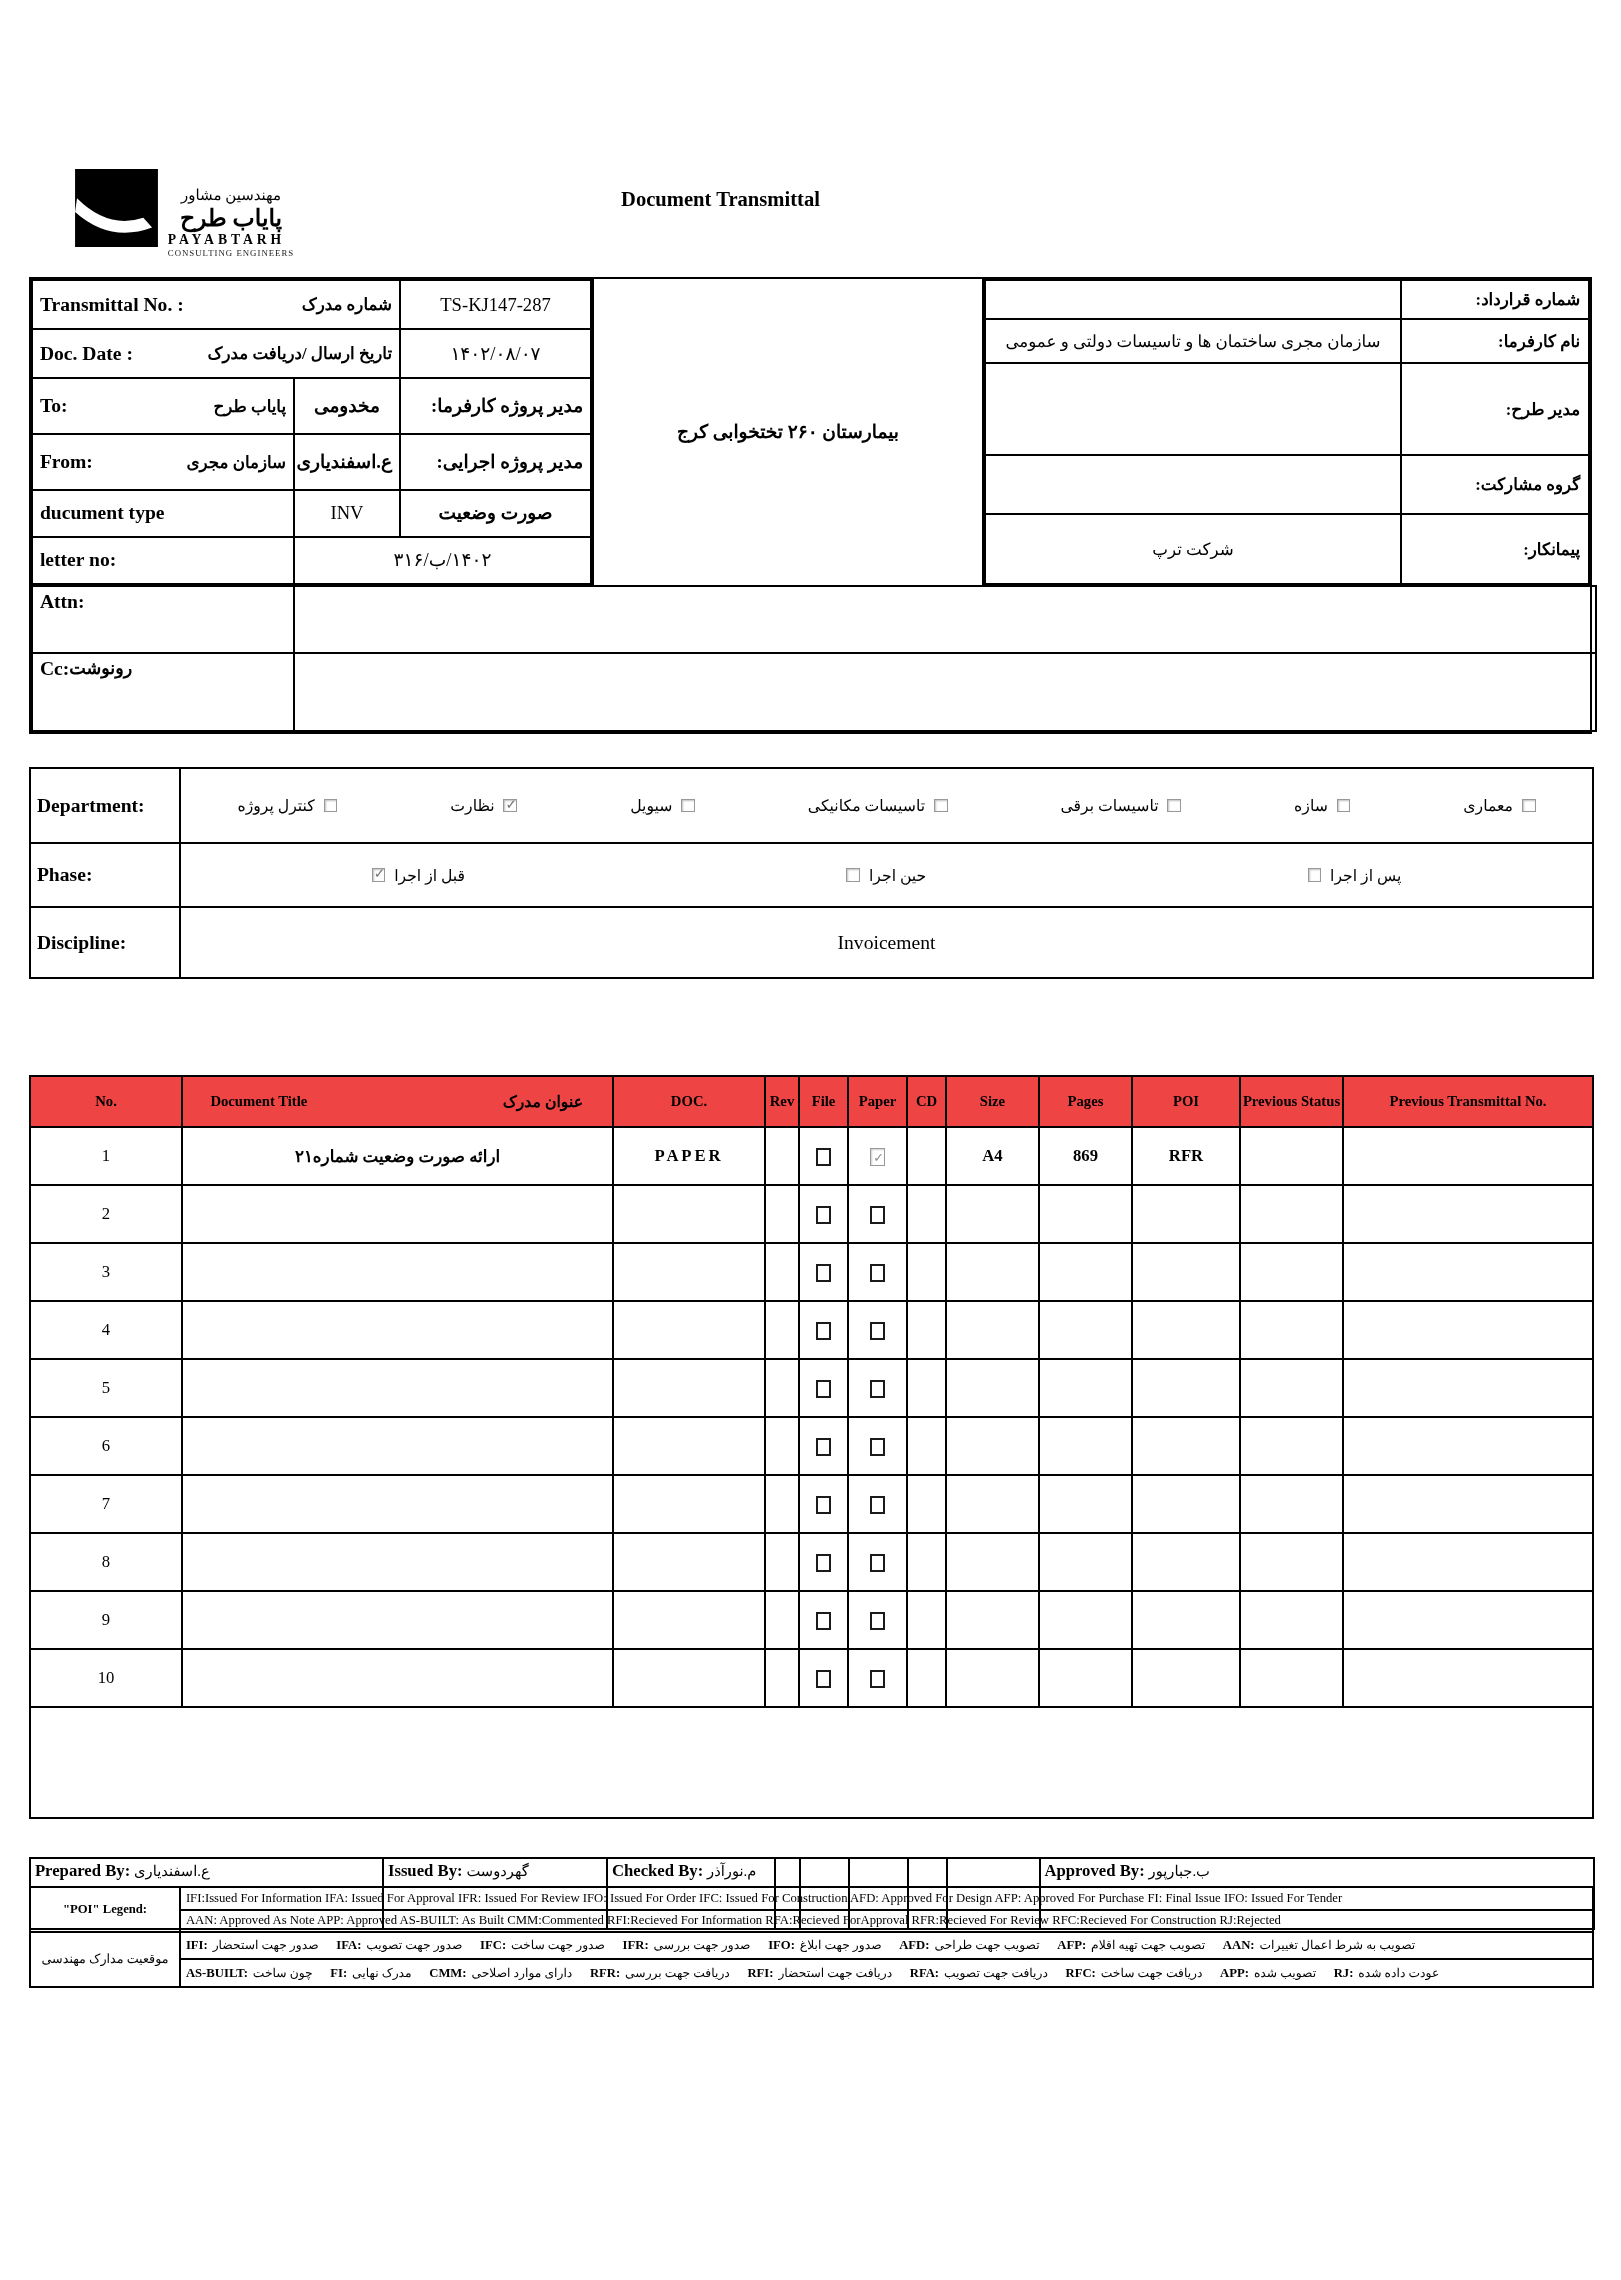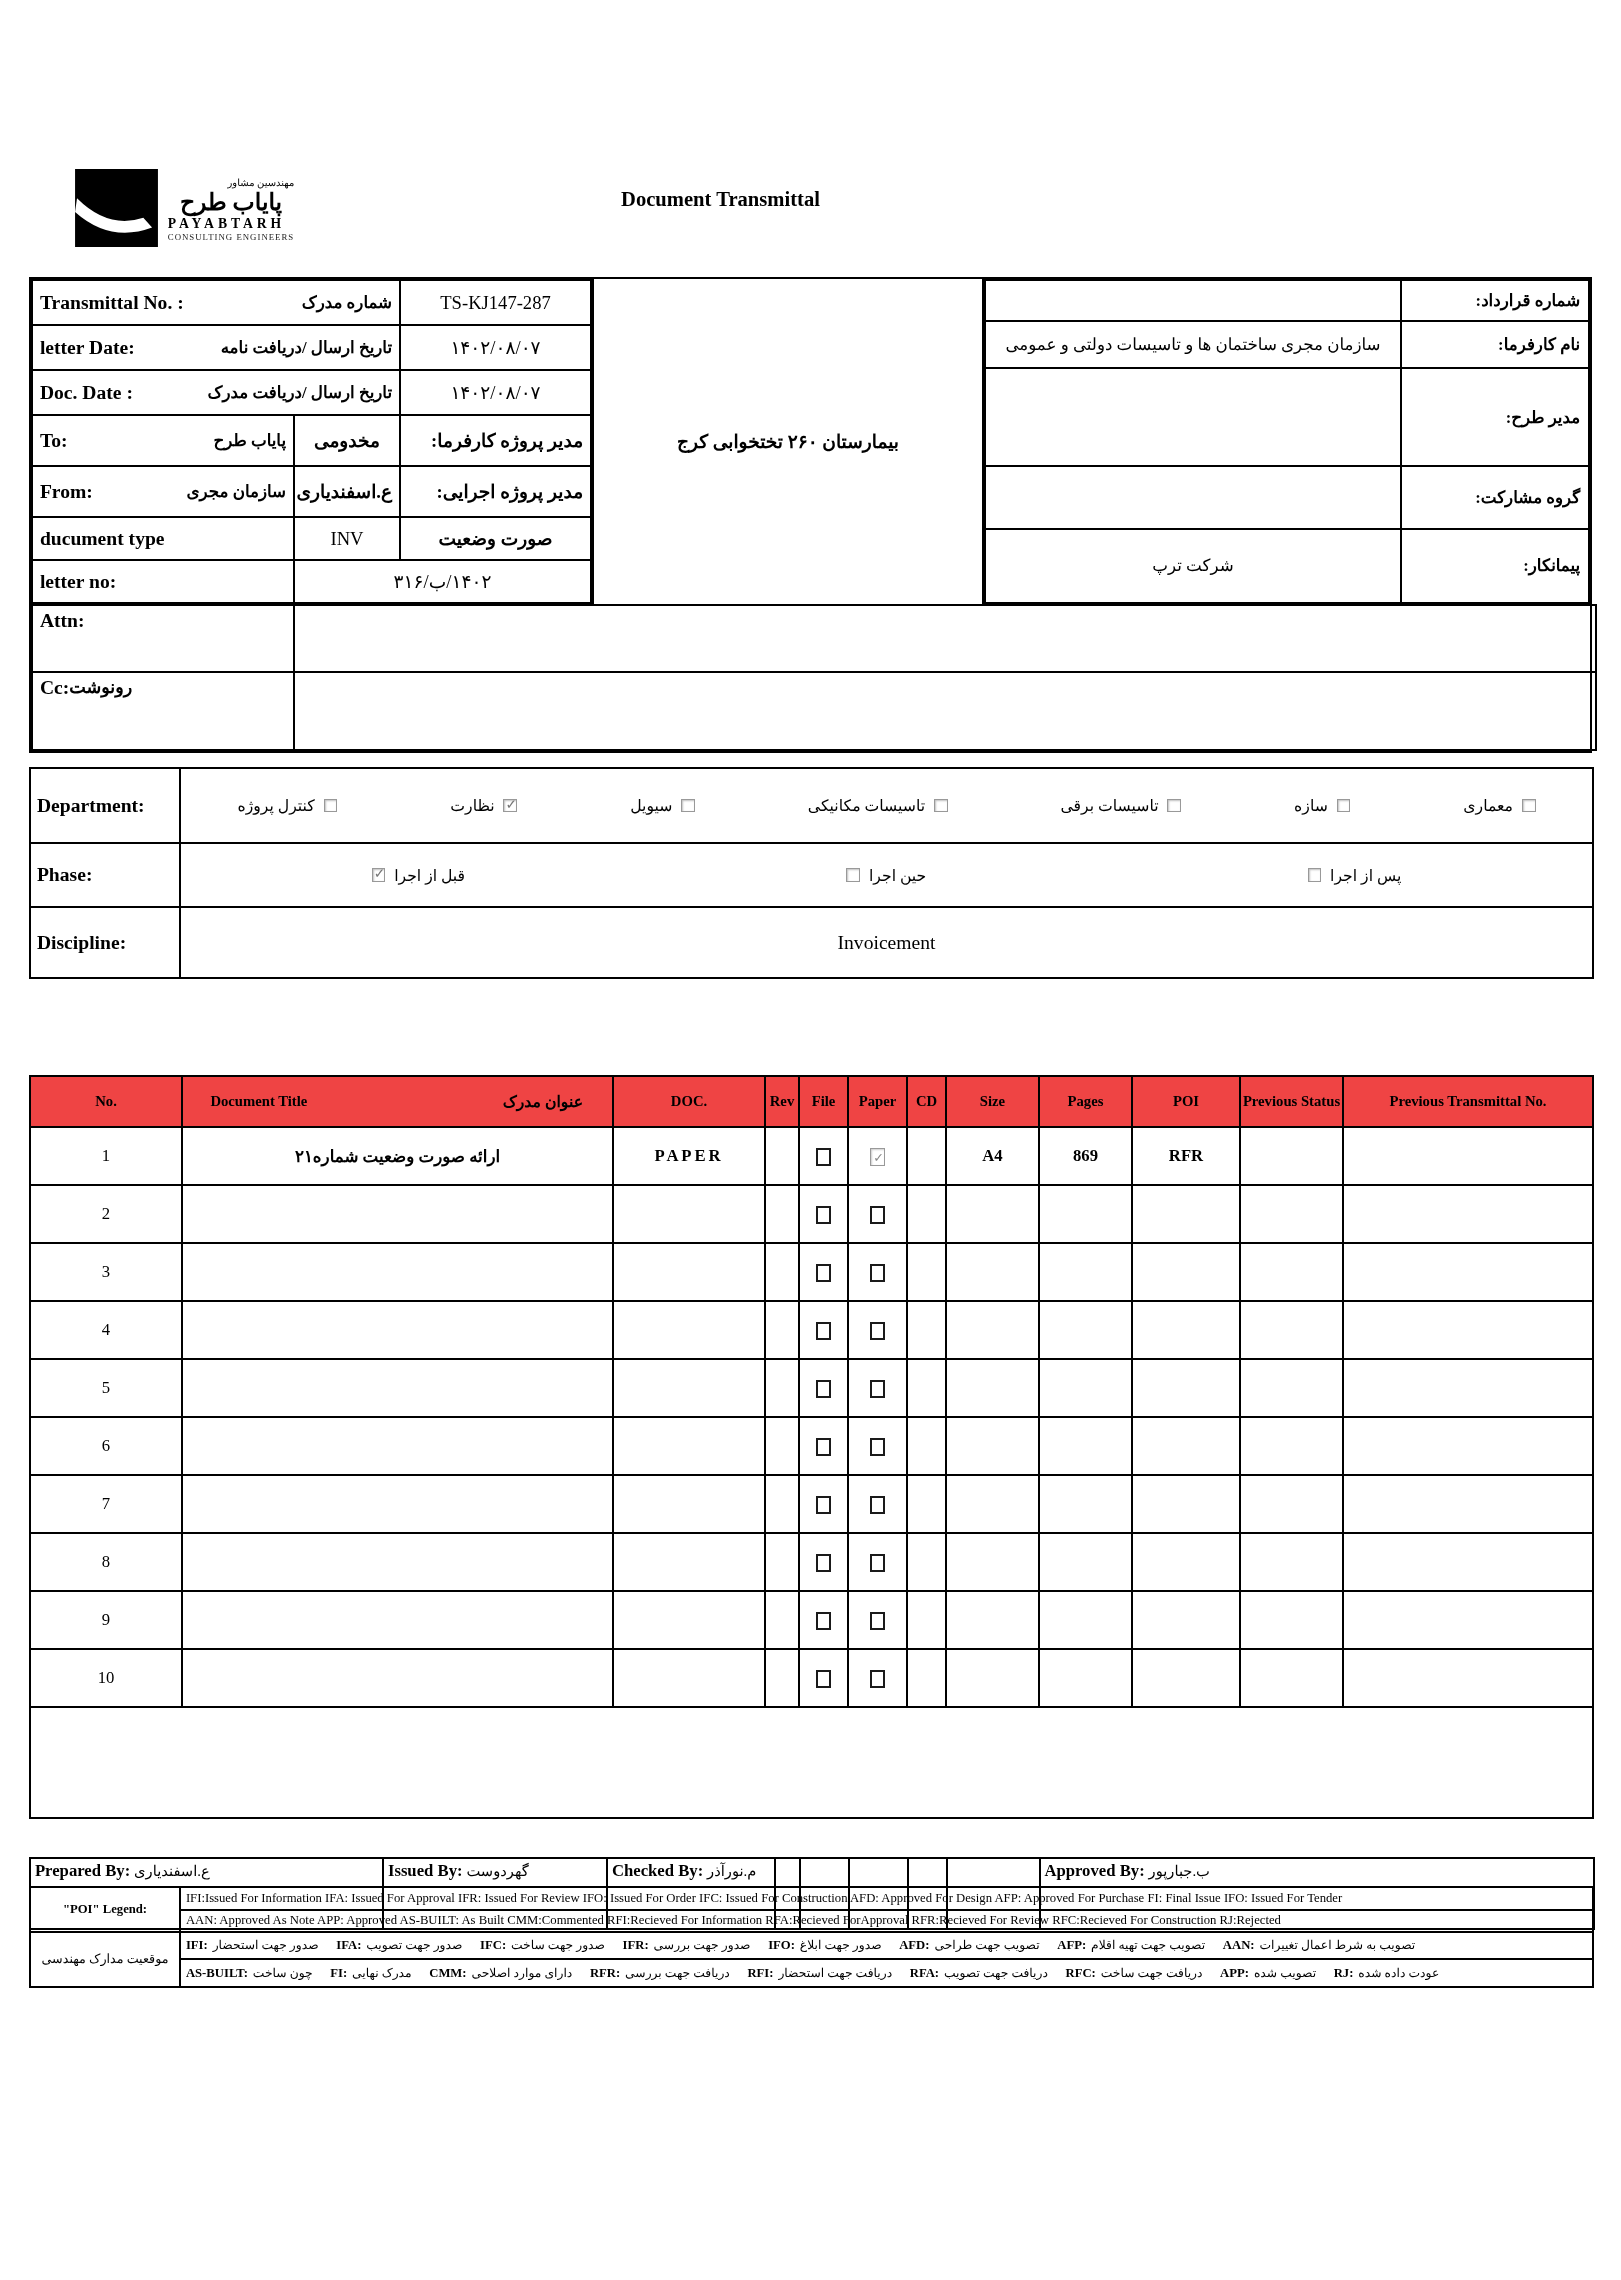--- a/index.html
+++ b/index.html
@@ -4,21 +4,21 @@
 <style>
   * { margin:0; padding:0; box-sizing:border-box; }
   body { background:#e8e8e8; }
   .page { position:relative; width:1621px; height:2281px; background:#ffffff;
           font-family:"Liberation Serif","DejaVu Serif",serif; color:#000; margin:0 auto; }
 
   
   .logo-block { position:absolute; left:75px; top:169px; display:flex; gap:9.8px; }
   .logo-mark { width:83px; height:78px; }
   .logo-text { padding-top:7.8px; }
-  .logo-fa-top { font-size:10px; direction:rtl; }
+  .logo-fa-top { font-size:15px; text-align:center; direction:rtl;margin-top:9px; }
   .logo-fa-main { font-size:23.5px; font-weight:bold; text-align:center; direction:rtl; }
   .logo-en-main { font-size:13.7px; font-weight:bold; letter-spacing:3.9px; }
   .logo-en-sub { font-size:8.8px; letter-spacing:1px; color:#222; text-align:center; }
 
   .doc-title { position:absolute; top:188px; left:0; width:1441px; text-align:center;
                font-size:20.6px; font-weight:bold; }
 
   
   table { border-collapse:collapse; table-layout:fixed; }
   td { border:2px solid #000; overflow:hidden; }
@@ -121,29 +121,20 @@
           </colgroup>
         <tbody>
             <tr style="height:45px">
           <td colspan="2">
                 <div class="lr">
             <span class="en-lab">Transmittal No. :</span>
             <span class="fa-lab">شماره مدرک</span>
                 </div>
               </td>
           <td class="val">TS-KJ147-287</td>
-        </tr>
-        <tr style="height:45px">
-          <td colspan="2">
-                <div class="lr">
-            <span class="en-lab">letter Date:</span>
-            <span class="fa-lab">تاریخ ارسال /دریافت نامه</span>
-                </div>
-              </td>
-          <td class="val" dir="rtl">۱۴۰۲/۰۸/۰۷</td>
         </tr>
         <tr style="height:45px">
           <td colspan="2">
                 <div class="lr">
             <span class="en-lab">Doc. Date :</span>
             <span class="fa-lab">تاریخ ارسال /دریافت مدرک</span>
                 </div>
               </td>
           <td class="val" dir="rtl">۱۴۰۲/۰۸/۰۷</td>
         </tr>

